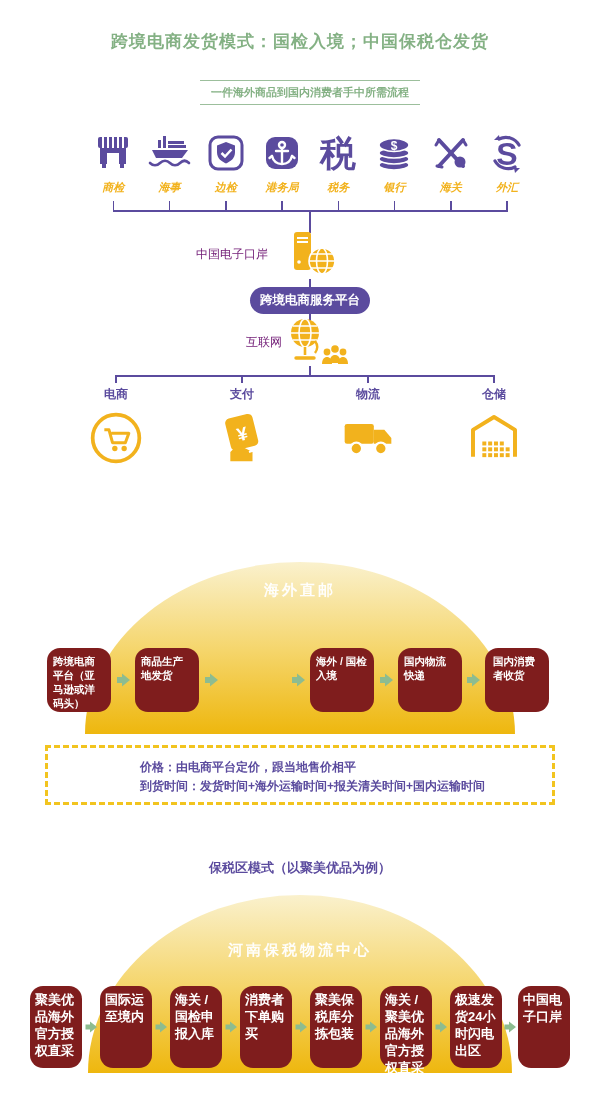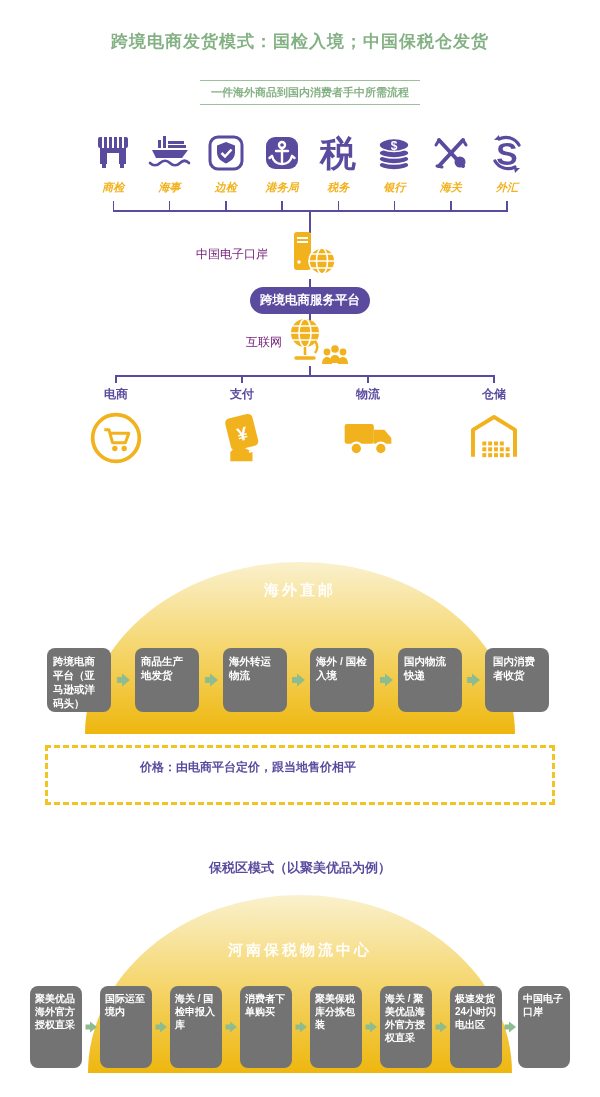--- a/index.html
+++ b/index.html
@@ -35,23 +35,23 @@
 
   .section-title { position:absolute; left:0; width:600px; text-align:center;
           font-size:13px; font-weight:bold; color:#5b4b9e; }
 
   .dome-wrap { position:absolute; overflow:hidden; }
   .dome { width:100%; border-radius:50%;
           background:linear-gradient(180deg,#faf1cd 0%,#f5d56a 26%,#eeb70e 50%,#eeb70e 100%); }
   .dome-label { position:absolute; left:0; width:600px; text-align:center; color:rgba(255,255,255,0.96);
           font-size:15px; font-weight:bold; letter-spacing:3px; }
 
-  .step { position:absolute; background:#737373; border-radius:8px; color:#fff; font-weight:bold; }
+  .step { position:absolute; background:#7f1d1d; border-radius:13px; color:#fff; font-weight:bold; }
   .step-a { top:648px; width:64px; height:64px; font-size:10.5px; padding:7px 6px; line-height:1.32; }
-  .step-b { top:986px; width:52px; height:82px; font-size:10px; padding:6px 5px; line-height:1.3; }
+  .step-b { top:986px; width:52px; height:82px; font-size:13px; padding:6px 5px; line-height:1.3; }
   .arrow { position:absolute; }
 
   .note-box { position:absolute; top:745px; left:45px; width:510px; height:60px;
           border:3px dashed #f2c41f; padding:10px 0 0 92px; }
   .note-box div { font-size:12px; font-weight:bold; color:#5b4b9e; line-height:19px; white-space:nowrap; }
 </style>
 </head>
 <body>
 
 <div id="stage">
@@ -290,36 +290,36 @@
   <div class="dome-label" style="top:581px;">海外直邮</div>
 
   <div class="step step-a" style="left:47px;">跨境电商平台（亚马逊或洋码头）</div>
   <span class="arrow" style="left:115px;top:672px;"><svg width="16" height="16">
         <path d="M2 5h5V1.5L15 8l-8 6.5V11H2z" fill="#8dbc90"></path>
       </svg></span>
   <div class="step step-a" style="left:135px;">商品生产地发货</div>
   <span class="arrow" style="left:203px;top:672px;"><svg width="16" height="16">
         <path d="M2 5h5V1.5L15 8l-8 6.5V11H2z" fill="#8dbc90"></path>
       </svg></span>
-  <div class="step step-a" style="left:223px;">海外转运物流</div>
   <span class="arrow" style="left:290px;top:672px;"><svg width="16" height="16">
         <path d="M2 5h5V1.5L15 8l-8 6.5V11H2z" fill="#8dbc90"></path>
       </svg></span>
   <div class="step step-a" style="left:310px;">海外 / 国检入境</div>
   <span class="arrow" style="left:378px;top:672px;"><svg width="16" height="16">
         <path d="M2 5h5V1.5L15 8l-8 6.5V11H2z" fill="#8dbc90"></path>
       </svg></span>
   <div class="step step-a" style="left:398px;">国内物流快递</div>
   <span class="arrow" style="left:465px;top:672px;"><svg width="16" height="16">
         <path d="M2 5h5V1.5L15 8l-8 6.5V11H2z" fill="#8dbc90"></path>
       </svg></span>
   <div class="step step-a" style="left:485px;padding-left:8px;">国内消费者收货</div>
 
   <div class="note-box">
     <div>价格：由电商平台定价，跟当地售价相平</div>
+    <div>到货时间：发货时间+海外运输时间+报关清关时间+国内运输时间</div>
   </div>
 
   <div class="section-title" style="top:859px;">保税区模式（以聚美优品为例）</div>
 
   <div class="dome-wrap" style="left:88px;top:895px;width:424px;height:178px;">
     <div class="dome" style="height:356px;"></div>
   </div>
   <div class="dome-label" style="top:921px;margin-top:20px;">河南保税物流中心</div>
 
   <div class="step step-b" style="left:30px;">聚美优品海外官方授权直采</div>

